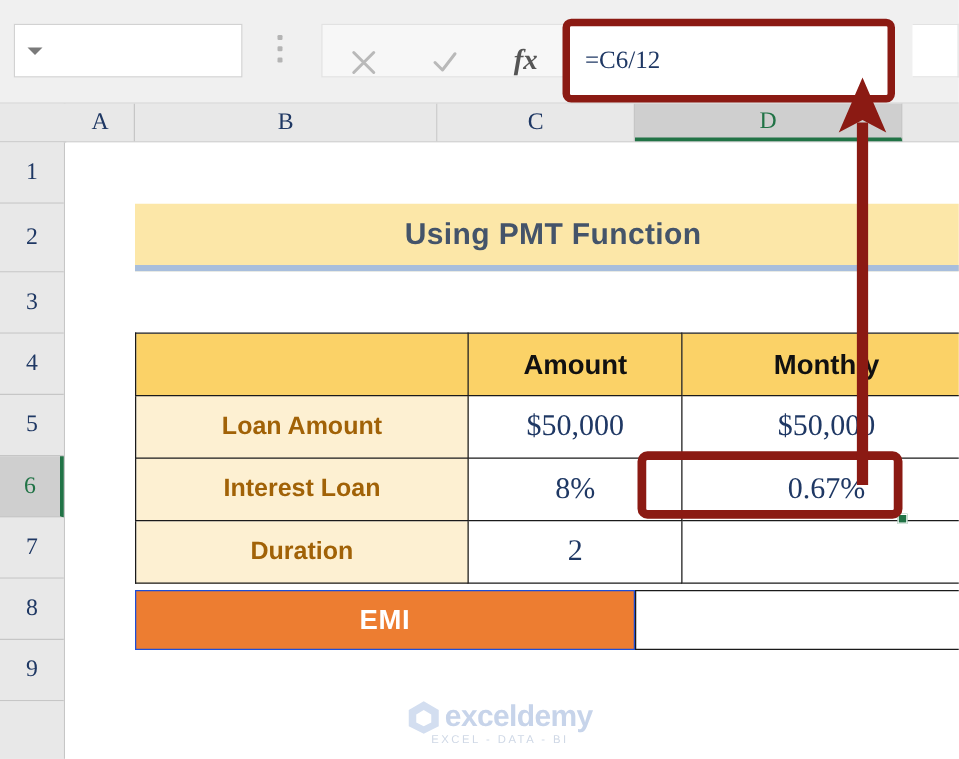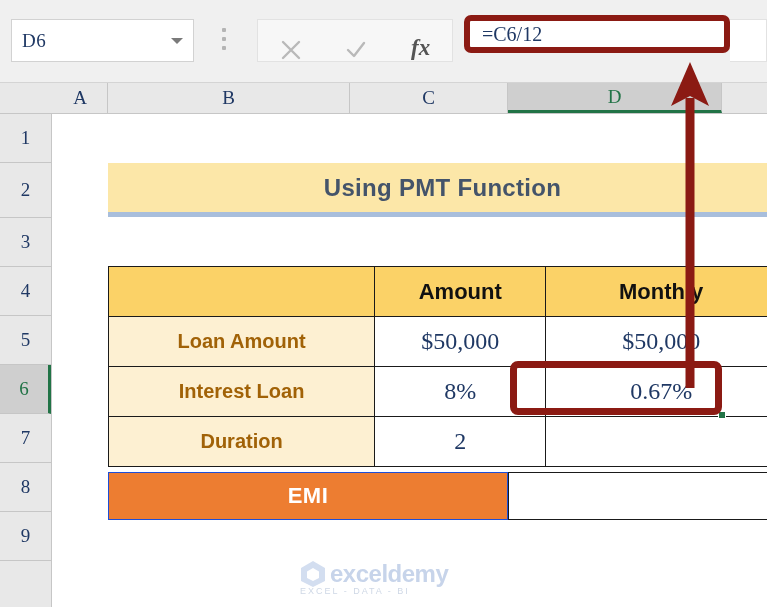--- a/index.html
+++ b/index.html
@@ -70,22 +70,22 @@
     border: 1px solid #e2e2e2;
     box-sizing: border-box;
     display: flex;
     align-items: flex-end;
     justify-content: space-around;
   }
   .fx-icon { display: block; }
 
   #formula-input-wrap {
     position: absolute;
-    left: 464px; top: 15px;
-    width: 266px; height: 38px;
+    left: 450px; top: 15px;
+    width: 266px; height: 67px;
     border: 6px solid #8B1A13;
     border-radius: 7px;
     box-sizing: border-box;
     background: #ffffff;
     display: flex;
     align-items: center;
     padding-left: 12px;
   }
   #formula-input-value {
     font-size: 20px;
@@ -298,21 +298,21 @@
     left: 660px; top: 58px;
     width: 60px; height: 330px;
   }
 
   
   #watermark {
     position: absolute;
     left: 300px; top: 560px;
     width: 200px;
     display: flex;
-    align-items: flex-start;
+    align-items: center;
     justify-content: center;
     flex-direction: column;
   }
   #watermark-row {
     display: flex;
     align-items: center;
   }
   #watermark-text {
     font-size: 24px;
     font-weight: bold;
@@ -326,21 +326,20 @@
     letter-spacing: 2px;
     margin-top: -2px;
   }
 </style>
 </head>
 <body>
 
 <div id="formula-strip">
 
   <div id="name-box">
-    <span id="name-box-value">D6</span>
     <span id="name-box-caret"></span>
   </div>
 
   <div id="grip-dots">
     <i></i>
       <i></i>
       <i></i>
   </div>
 
   <div id="fx-group">

